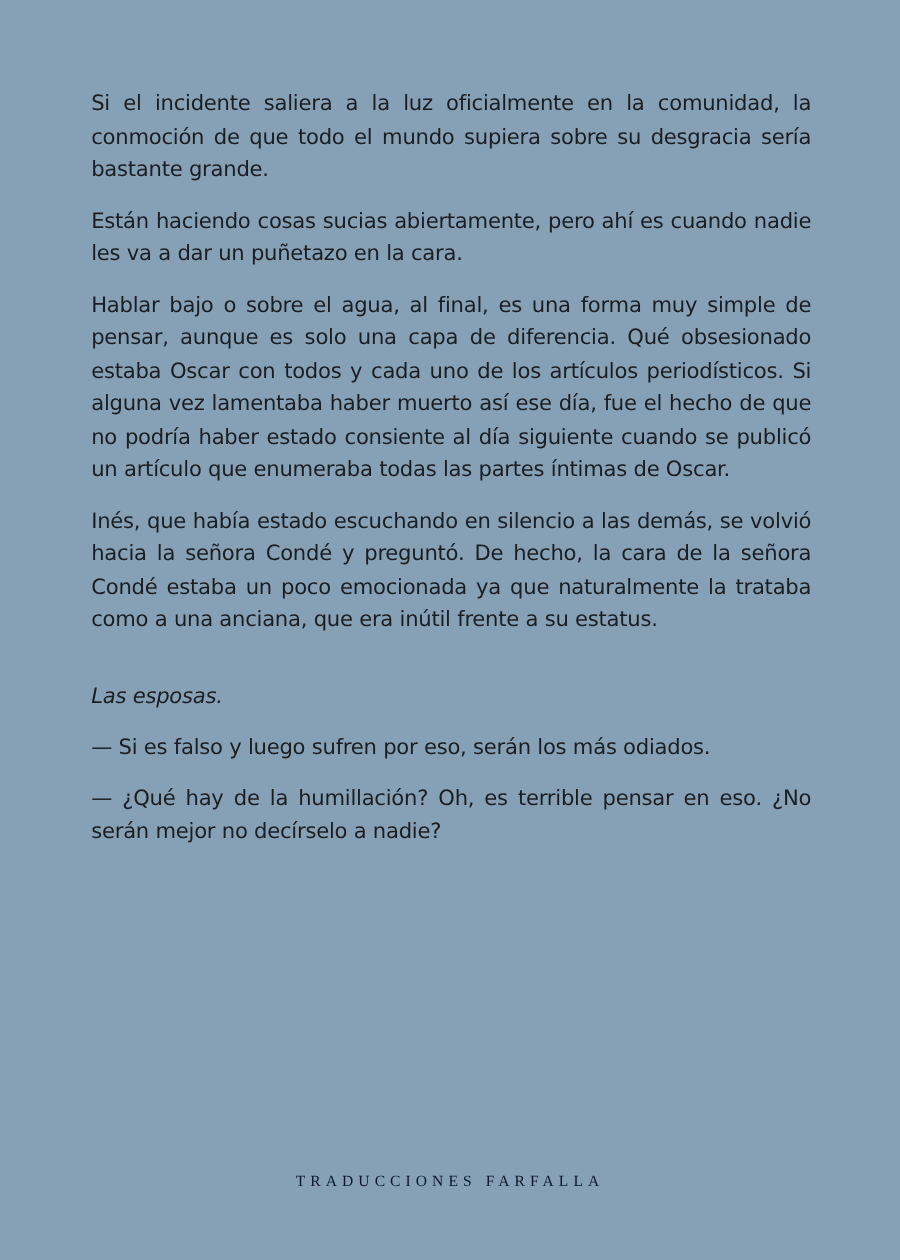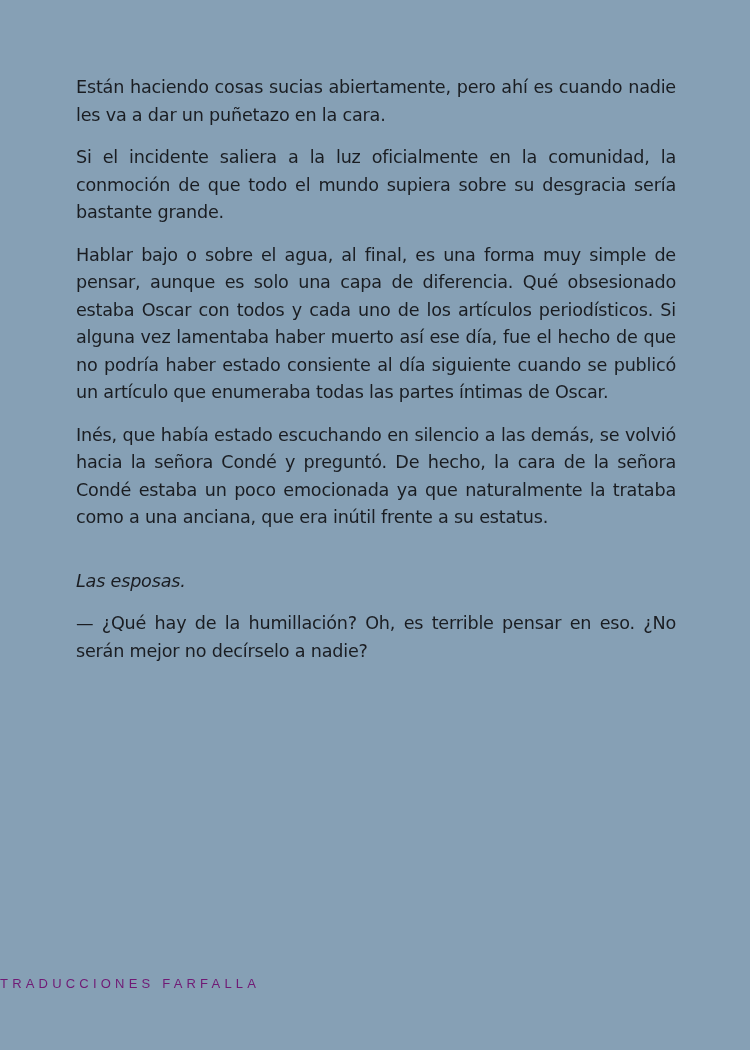--- a/index.html
+++ b/index.html
@@ -20,31 +20,33 @@
     margin: 0 0 15px 0;
     font-size: 17.6px;
     line-height: 27.5px;
     text-align: justify;
     letter-spacing: -0.2px;
   }
   .para.italic { font-style: italic; margin-top: 36px; }
   .footer {
     position: absolute;
     left: 0; right: 0; top: 976px;
-    font-family: Liberation Sans, sans-serif;
+    text-align: center;
+    font-family: Liberation Serif, serif;
     font-size: 13px;
     letter-spacing: 4.2px;
-    color: #701a75;
+    color: #0f172a;
   }
 </style>
 </head>
 <body>
 
 <div class="page">
+  <p class="para">Si el incidente saliera a la luz oficialmente en la comunidad, la conmoción de que todo el mundo supiera sobre su desgracia sería bastante grande.</p>
   <p class="para">Están haciendo cosas sucias abiertamente, pero ahí es cuando nadie les va a dar un puñetazo en la cara.</p>
-  <p class="para">Si el incidente saliera a la luz oficialmente en la comunidad, la conmoción de que todo el mundo supiera sobre su desgracia sería bastante grande.</p>
   <p class="para">Hablar bajo o sobre el agua, al final, es una forma muy simple de pensar, aunque es solo una capa de diferencia. Qué obsesionado estaba Oscar con todos y cada uno de los artículos periodísticos. Si alguna vez lamentaba haber muerto así ese día, fue el hecho de que no podría haber estado consiente al día siguiente cuando se publicó un artículo que enumeraba todas las partes íntimas de Oscar.</p>
   <p class="para">Inés, que había estado escuchando en silencio a las demás, se volvió hacia la señora Condé y preguntó. De hecho, la cara de la señora Condé estaba un poco emocionada ya que naturalmente la trataba como a una anciana, que era inútil frente a su estatus.</p>
   <p class="para italic">Las esposas.</p>
+  <p class="para">— Si es falso y luego sufren por eso, serán los más odiados.</p>
   <p class="para">— ¿Qué hay de la humillación? Oh, es terrible pensar en eso. ¿No serán mejor no decírselo a nadie?</p>
 </div>
 
 <div class="footer">TRADUCCIONES FARFALLA</div>
 
 </body></html>

